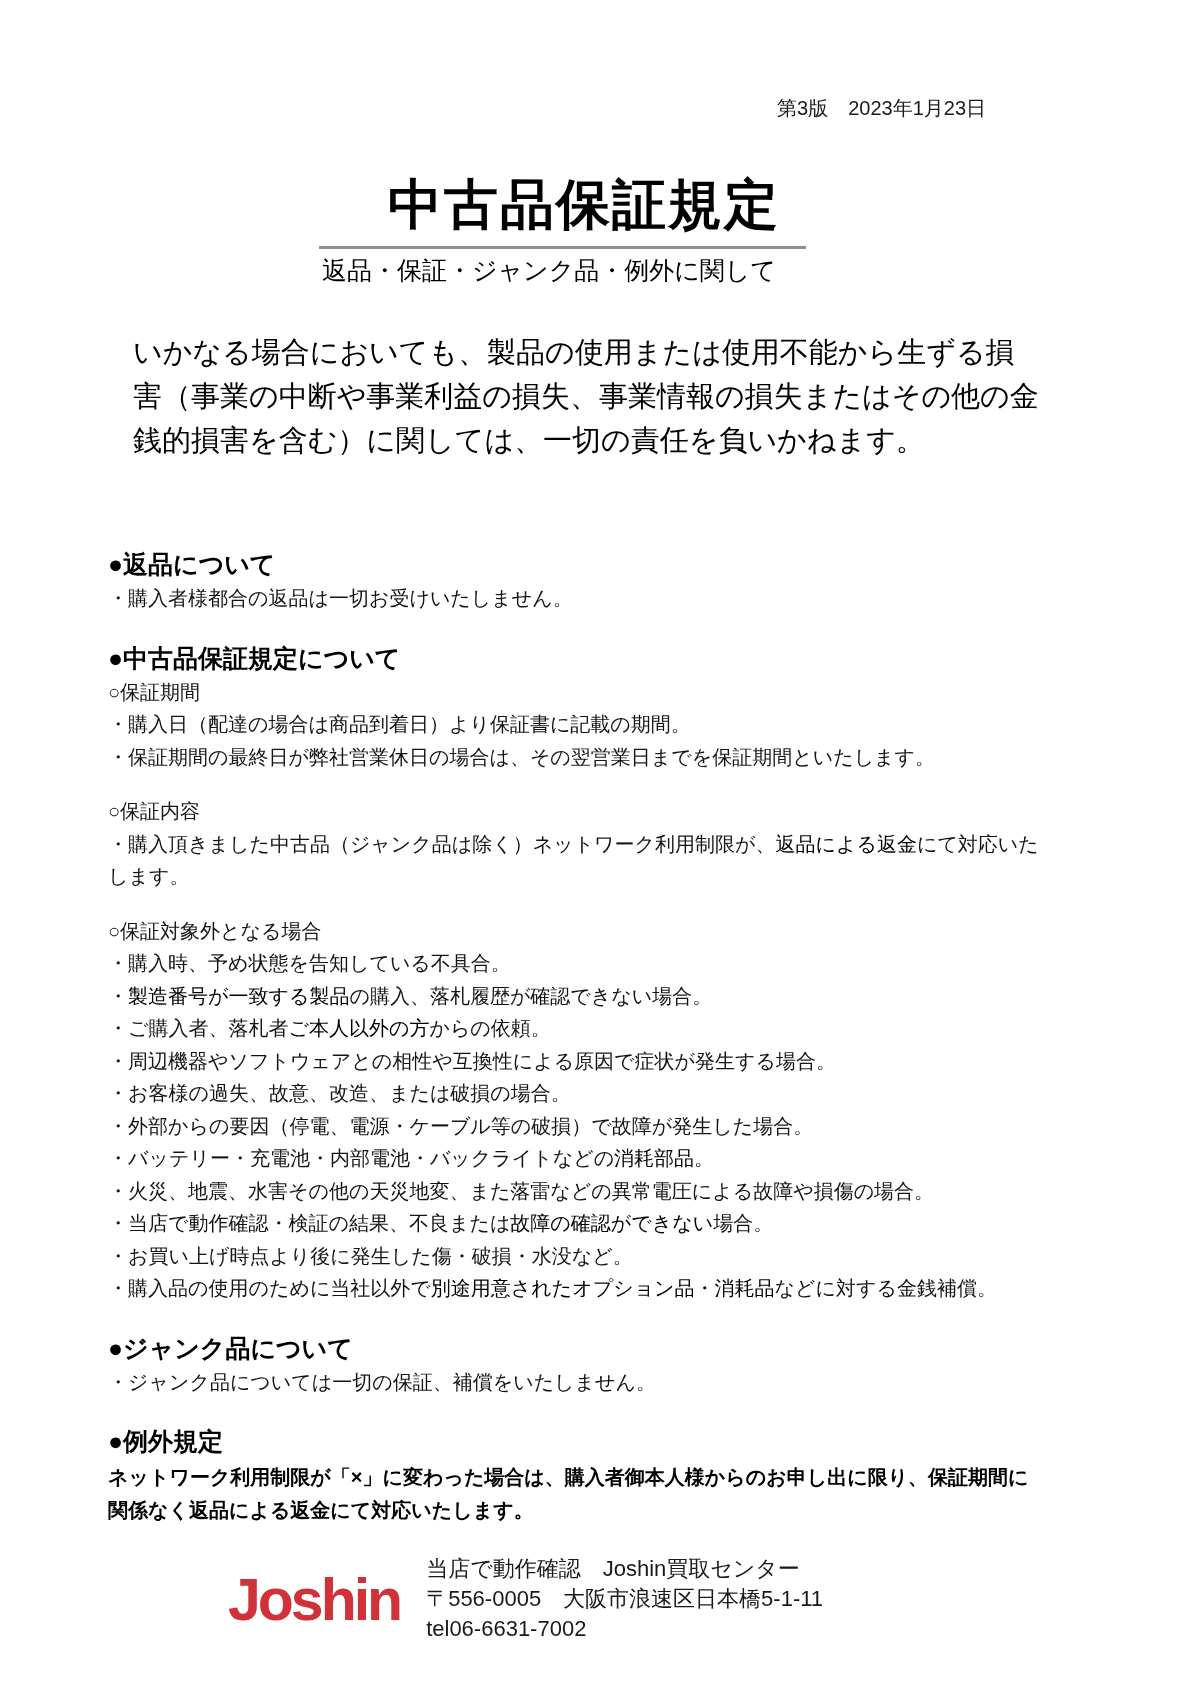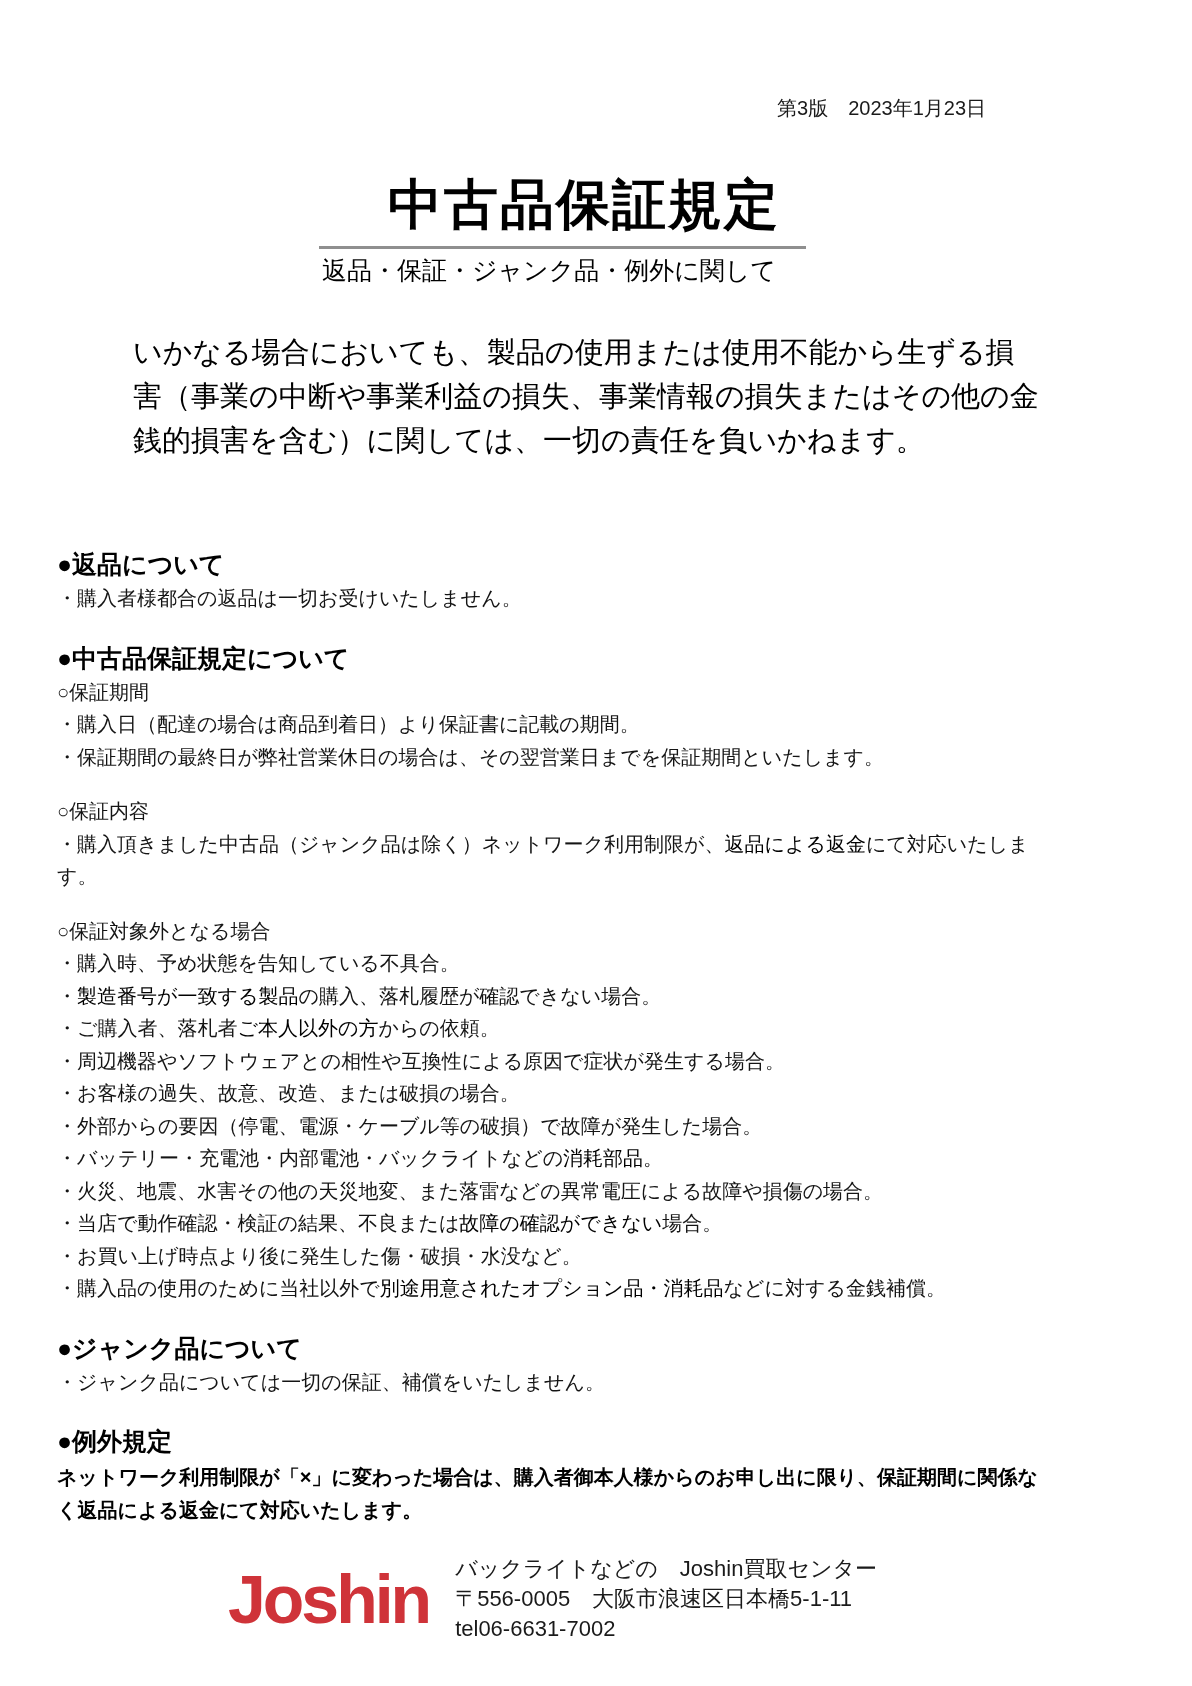--- a/index.html
+++ b/index.html
@@ -43,21 +43,21 @@
     color:#000000;
   }
   .disclaimer{
     margin:44px 129px 0 133px;
     font-family:"Liberation Serif","DejaVu Serif",serif;
     font-size:29px;
     line-height:44px;
     color:#000000;
   }
   .content{
-    margin:84px 129px 0 57px;
+    margin:84px 129px 0 108px;
     font-size:20px;
     line-height:32.5px;
     color:#141414;
   }
   .content .line{display:block;}
   .content .line.h{
     font-size:25px;
     font-weight:bold;
     line-height:36px;
     margin-top:25px;
@@ -70,25 +70,25 @@
     margin-top:2px;
     color:#000000;
   }
   .content .bold{font-weight:normal;color:#000000;}
   .footer{
     display:flex;
     align-items:flex-start;
     margin:22px 0 0 228px;
   }
   .logo{
-    font-size:68px;
+    font-size:59px;
     font-weight:bold;
     letter-spacing:-3px;
     line-height:1.1;
-    margin-top:14px;
+    margin-top:20px;
     font-family:"Liberation Sans","DejaVu Sans",sans-serif;
   }
   .footer-text{
     margin-left:26px;
     padding-top:6px;
     font-size:22px;
     line-height:30px;
     color:#1a1a1a;
   }
 </style>
@@ -128,19 +128,19 @@
       <div class="line item"><span>・購入品の使用のために当社以外で</span><span class="bold">別途用意されたオプション品・消耗品</span><span>などに対する金銭補償。</span></div>
       <div class="line h"><span>●ジャンク品について</span></div>
       <div class="line item"><span>・ジャンク品については一切の保証、補償をいたしません。</span></div>
       <div class="line h"><span>●例外規定</span></div>
       <div class="line para-bold"><span>ネットワーク利用制限が「×」に変わった場合は、購入者御本人様からのお申し出に限り、保証期間に関係なく返品による返金にて対応いたします。</span></div>
     </div>
 
   <div class="footer">
     <div class="logo" style="color: rgb(207, 51, 57);">Joshin</div>
     <div class="footer-text">
-      <div>バックライトなどの　Joshin買取センター</div>
+      <div>当店で動作確認　Joshin買取センター</div>
       <div>〒556-0005　大阪市浪速区日本橋5-1-11</div>
       <div>tel06-6631-7002</div>
     </div>
   </div>
 
 </div>
 
 </body></html>

